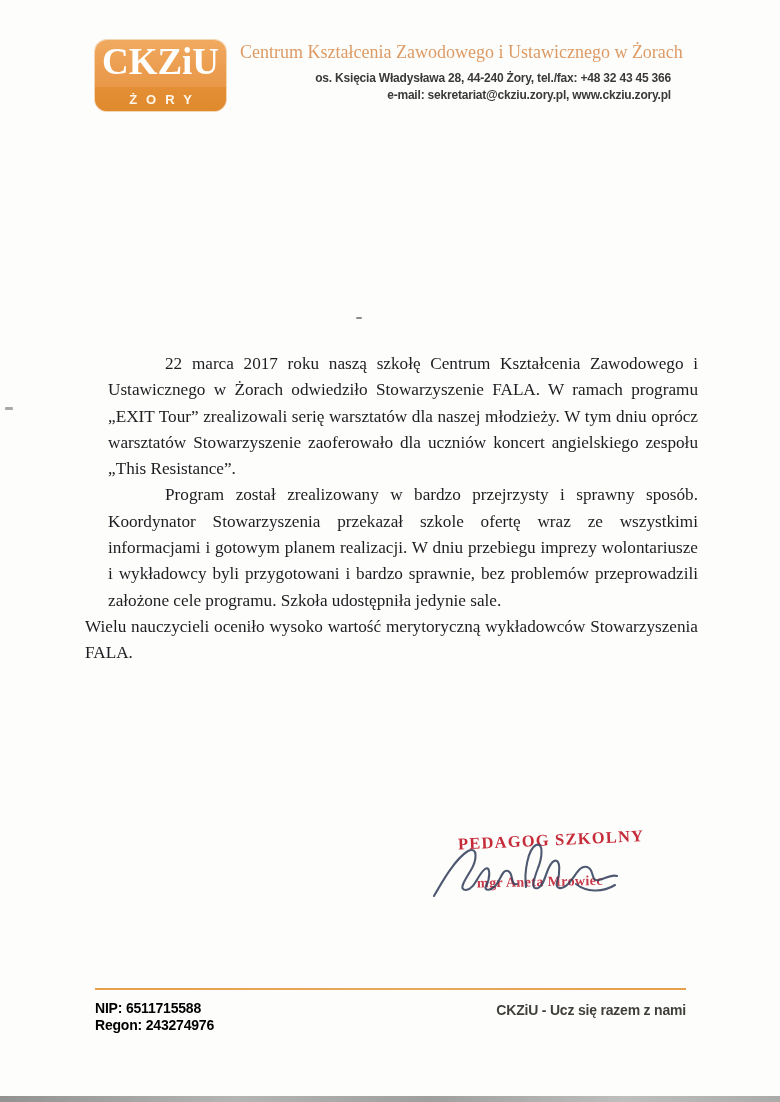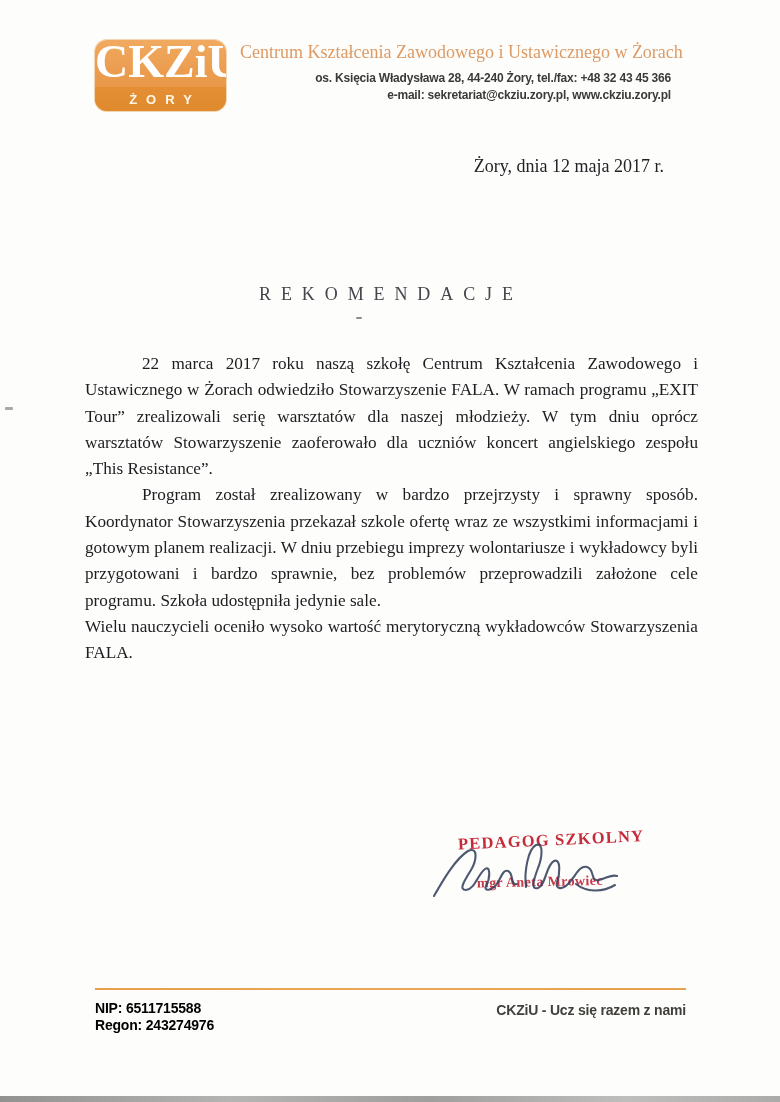--- a/index.html
+++ b/index.html
@@ -22,21 +22,21 @@
     width: 131px; height: 71px;
     border-radius: 12px;
     background: linear-gradient(180deg, #f0aa60 0%, #eb9c4e 45%, #e6933f 100%);
     box-shadow: 0 0 0 1px rgba(224,140,50,.35);
     overflow: hidden;
     text-align: center;
   }
   .logo-main {
     font-family: "Liberation Serif", serif;
     font-weight: 700; color: #ffffff;
-    font-size: 46px; line-height: 44px; letter-spacing: 0px; border-radius: 15px;
+    font-size: 37px; line-height: 44px; letter-spacing: 0px; border-radius: 15px;
   }
   .logo-band {
     position: absolute; left: 0; right: 0; bottom: 0; height: 24px;
     background: linear-gradient(180deg, #e48f35 0%, #e08a2e 100%);
     color: #fff7ea; font-family: "Liberation Sans", sans-serif;
     font-weight: 700; font-size: 13px; line-height: 26px;
     letter-spacing: 9px; text-indent: 9px;
   }
   .org-name {
     position: absolute; left: 240px; top: 40px; width: 460px;
@@ -71,21 +71,21 @@
   .artifact-2 { left: 5px; top: 407px; width: 8px; height: 3px; opacity: .75; }
 
   
   .letter-body {
     position: absolute; left: 85px; top: 351px; width: 613px;
     font-size: 17.2px; line-height: 26.3px;
     color: #1d1d21;
     text-align: justify;
   }
   .letter-body p { margin: 0; }
-  .letter-body p.indent { text-indent: 57px; }
+  .letter-body p.indent { text-indent: 57px; margin-left: 23px; }
   .letter-body p.gap-before { margin-top: 26px; }
 
   
   .stamp-title {
     position: absolute; left: 458px; top: 831px; width: 160px;
     color: #c62b3a;
     font-family: "Liberation Serif", serif;
     font-weight: 700; font-size: 16.5px; letter-spacing: 1.2px;
     transform: rotate(-2.6deg);
     white-space: nowrap;
@@ -142,23 +142,21 @@
       <div class="logo-main">CKZiU</div>
       <div class="logo-band">ŻORY</div>
     </div>
     <div class="org-name">Centrum Kształcenia Zawodowego i Ustawicznego w Żorach</div>
     <div class="address">
       <div>os. Księcia Władysława 28, 44-240 Żory, tel./fax: +48 32 43 45 366</div>
       <div>e-mail: sekretariat@ckziu.zory.pl, www.ckziu.zory.pl</div>
     </div>
   </header>
 
-  <div class="date-line">Żory, dnia 12 maja 2017 r.</div>
 
-  <h1 class="heading">REKOMENDACJE</h1>
   <span class="artifact artifact-1"></span>
   <span class="artifact artifact-2"></span>
 
   <main class="letter-body">
     <p class="indent">22 marca 2017 roku naszą szkołę Centrum Kształcenia Zawodowego i Ustawicznego w Żorach odwiedziło Stowarzyszenie FALA. W ramach programu „EXIT Tour” zrealizowali serię warsztatów dla naszej młodzieży. W tym dniu oprócz warsztatów Stowarzyszenie zaoferowało dla uczniów koncert angielskiego zespołu „This Resistance”.</p>
     <p class="indent">Program został zrealizowany w bardzo przejrzysty i sprawny sposób. Koordynator Stowarzyszenia przekazał szkole ofertę wraz ze wszystkimi informacjami i gotowym planem realizacji. W dniu przebiegu imprezy wolontariusze i wykładowcy byli przygotowani i bardzo sprawnie, bez problemów przeprowadzili założone cele programu. Szkoła udostępniła jedynie sale.</p>
     <p>Wielu nauczycieli oceniło wysoko wartość merytoryczną wykładowców Stowarzyszenia FALA.</p>
   </main>
 
   <div class="stamp-title">PEDAGOG SZKOLNY</div>

